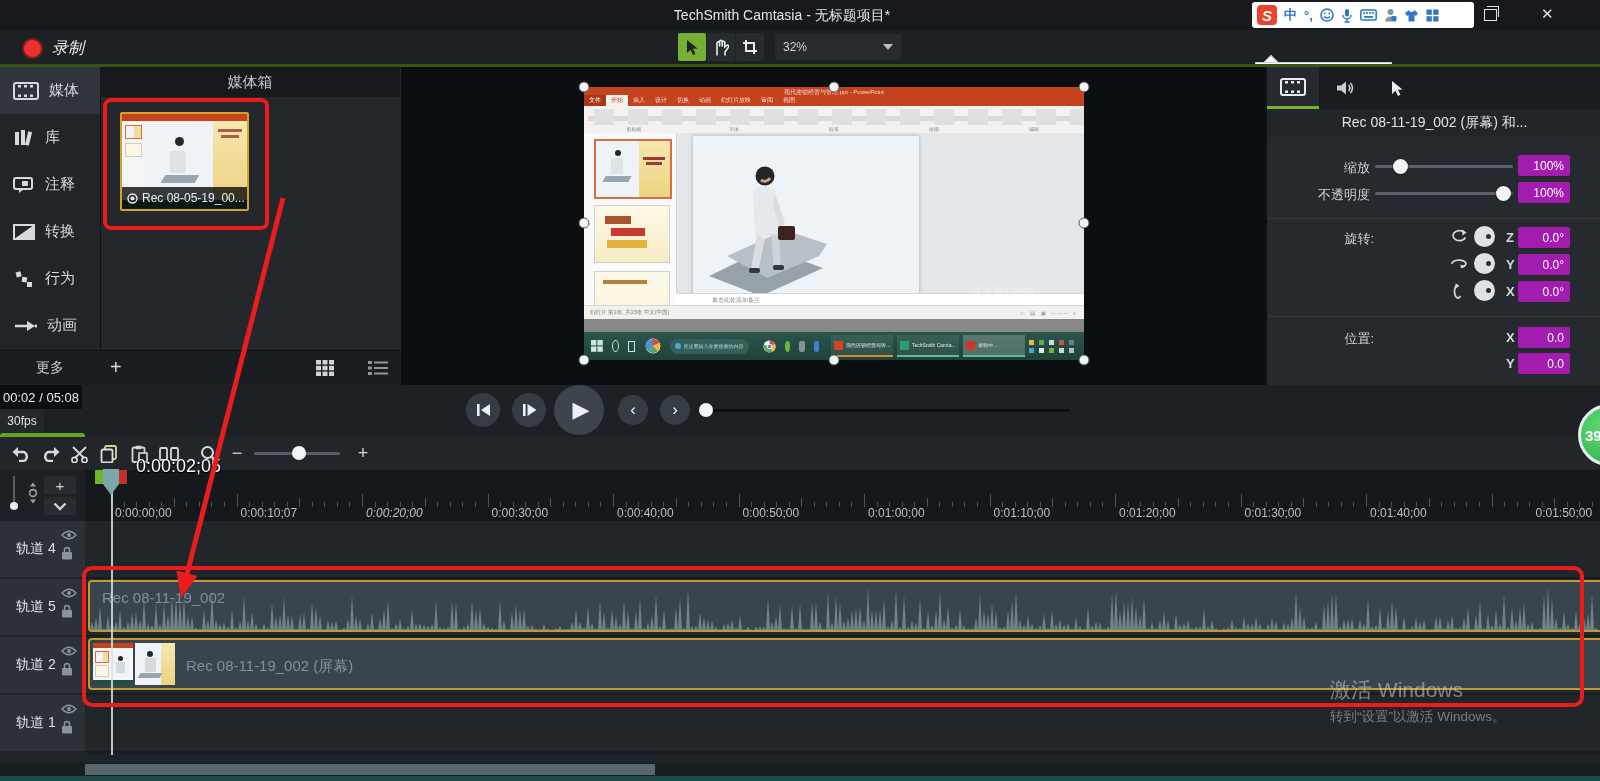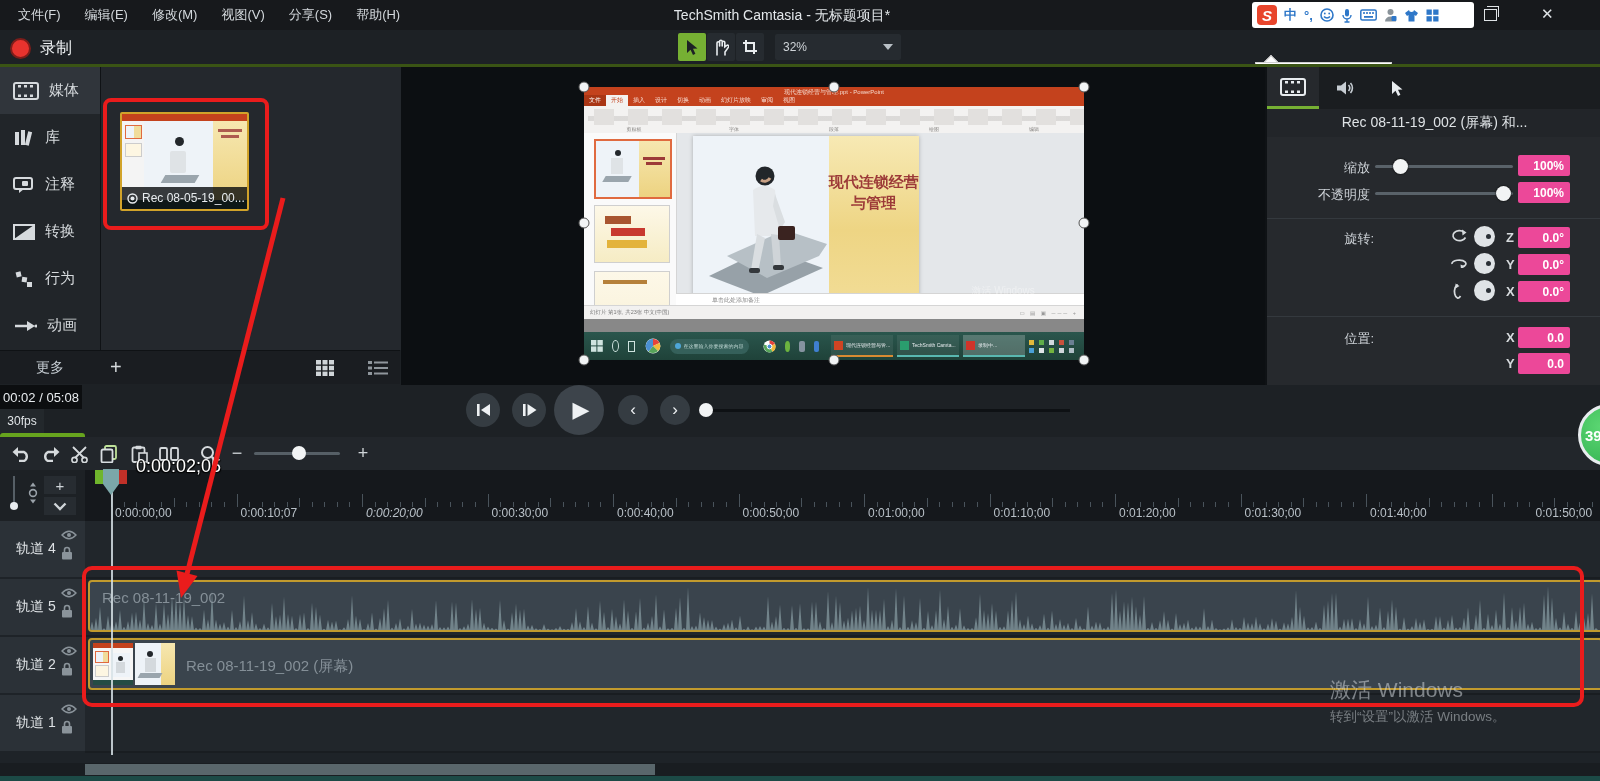--- a/index.html
+++ b/index.html
@@ -76,21 +76,21 @@
   .pv-watermark .s{font-size:6.5px;color:rgba(255,255,255,.35);}
   
   #right-panel{left:1265px;top:67px;width:335px;height:318px;background:#26292d;border-left:2px solid #0f1215;}
   #rp-tabs{position:absolute;left:0;top:0;width:100%;height:42px;background:#1a1d20;display:flex;}
   .rp-tab{width:52px;height:42px;display:flex;align-items:center;justify-content:center;}
   .rp-tab.sel{background:#26292d;border-bottom:3px solid #76b033;box-sizing:border-box;}
   #rp-title{position:absolute;left:0;top:42px;width:100%;height:28px;background:#222529;display:flex;align-items:center;justify-content:center;font-size:14px;color:#dfe3e6;}
   .rp-label{position:absolute;width:72px;text-align:right;font-size:13px;color:#ced3d8;}
   .slider-track{position:absolute;width:138px;height:3px;background:#596269;border-radius:2px;}
   .slider-knob{position:absolute;width:15px;height:15px;border-radius:50%;background:#f2f4f5;box-shadow:0 0 2px #000;}
-  .valbox{position:absolute;width:52px;height:21px;background:#ec4899;border-radius:2px;color:#fff;font-size:12px;font-weight:bold;display:flex;align-items:center;justify-content:flex-end;padding-right:6px;box-sizing:border-box;}
+  .valbox{position:absolute;width:52px;height:21px;background:#a21caf;border-radius:2px;color:#fff;font-size:12px;font-weight:normal;display:flex;align-items:center;justify-content:flex-end;padding-right:6px;box-sizing:border-box;}
   .rp-div{position:absolute;left:0;width:100%;height:1px;background:#34393e;}
   .dial{position:absolute;width:21px;height:21px;border-radius:50%;background:#dfe3e6;}
   .dial:after{content:"";position:absolute;right:4px;top:8px;width:5px;height:5px;border-radius:50%;background:#2b3036;}
   .axis{position:absolute;font-size:13px;font-weight:bold;color:#d6dadd;}
   
   #playback{left:0;top:385px;width:1600px;height:52px;background:#1d2125;border-bottom:2px solid #101316;}
   .pb-circle{border-radius:50%;background:#353c42;display:flex;align-items:center;justify-content:center;color:#eef1f3;position:absolute;}
   #pb-time{left:1105px;top:404px;width:82px;height:24px;background:#0c0e10;color:#e8ecef;font-size:13px;display:flex;align-items:center;justify-content:center;}
   #pb-fps{left:1189px;top:404px;width:44px;height:24px;background:#23282c;color:#dfe3e6;font-size:12px;display:flex;align-items:center;justify-content:center;}
   #props-btn{left:1467px;top:396px;width:85px;height:29px;background:#67a41e;border-radius:3px;display:flex;align-items:center;justify-content:center;gap:7px;color:#fff;font-size:14px;}
@@ -124,28 +124,20 @@
   #os-watermark{position:absolute;left:1330px;top:676px;color:rgba(205,212,216,.55);z-index:41;}
   #os-watermark .l1{font-size:21px;}
   #os-watermark .l2{font-size:13.5px;margin-top:4px;color:rgba(205,212,216,.5);}
 </style>
 </head>
 <body>
 
 <div id="app">
 
   <div class="abs" id="titlebar">
-    <div class="abs" id="menus">
-        <span class="menu-item">文件(F)</span>
-        <span class="menu-item">编辑(E)</span>
-        <span class="menu-item">修改(M)</span>
-        <span class="menu-item">视图(V)</span>
-        <span class="menu-item">分享(S)</span>
-        <span class="menu-item">帮助(H)</span>
-      </div>
     <div class="abs" id="app-title">TechSmith Camtasia - 无标题项目*</div>
     <div class="abs" id="ime-bar">
       <div id="ime-logo">S</div>
       <span class="ime-ic">中</span>
       <span class="ime-ic">°,</span>
       <span id="ime-icons" style="display:flex;gap:7px;align-items:center;">
           <span class="ime-ic">
             <svg width="14" height="14" viewBox="0 0 14 14" fill="none">
               <circle cx="7" cy="7" r="6" stroke="#2e77c8" stroke-width="1.6"></circle>
               <circle cx="4.8" cy="5.5" r="0.9" fill="#2e77c8"></circle>
@@ -195,21 +187,21 @@
           </span>
         </span>
     </div>
     <div class="abs" style="left:1484px;top:9px;">
         <div id="restore-glyph"></div>
       </div>
     <div class="abs winbtn" style="left:1541px;top:5px;">✕</div>
   </div>
 
   <div class="abs" id="toolbar-row">
-    <div class="abs row" style="left:10px;top:8px;">
+    <div class="abs row" style="left:22px;top:8px;font-style:italic;">
       <div id="record-dot"></div>
       <span id="record-label">录制</span>
     </div>
     <div class="abs row" style="left:678px;top:3px;gap:1px;">
       <div class="tool-btn sel">
           <span>
             <svg width="14" height="17" viewBox="0 0 14 17" fill="none">
               <path d="M2 1 L2 14 L5.5 10.8 L8 16 L10.4 14.8 L8 9.8 L12.5 9.5 Z" fill="#1d2125"></path>
             </svg>
           </span>
@@ -311,20 +303,21 @@
             <path d="M14 1 L22 6 L14 11 Z" fill="#d6dadd"></path>
             <circle cx="23" cy="6" r="1.6" fill="#d6dadd"></circle>
           </svg>
         </span>
         <span>动画</span>
       </div>
     </div>
   <div class="abs" id="more-bar">更多</div>
 
   <div class="abs" id="media-bin"></div>
+  <div class="abs" id="bin-header">媒体箱</div>
   <div class="abs" id="media-item">
     <div style="position:absolute;inset:0;background:#fff;">
       <div style="position:absolute;left:0;top:0;width:100%;height:7px;background:#c4421d;"></div>
       <div style="position:absolute;left:0;top:7px;bottom:9px;width:22px;background:#f4f4f4;border-right:1px solid #ddd;">
         <div style="position:absolute;left:3px;top:4px;width:15px;height:12px;background:linear-gradient(90deg,#eef3f8 55%,#f0dc9a 55%);border:1px solid #e06a3f;"></div>
         <div style="position:absolute;left:3px;top:22px;width:15px;height:12px;background:#fdf6e2;border:1px solid #ccc;"></div>
       </div>
       <div style="position:absolute;left:22px;top:7px;bottom:9px;right:34px;background:#eef3f8;">
         <div style="position:absolute;left:45%;top:20%;width:9px;height:9px;border-radius:50%;background:#23272b;"></div>
         <div style="position:absolute;left:38%;top:38%;width:16px;height:22px;background:#dfe3e6;border-radius:2px;"></div>
@@ -429,26 +422,20 @@
    <path d="M56,90 L50,126 L57,128 L64,94 Z" fill="#dadee1"></path>
    <path d="M70,90 L73,124 L80,123 L78,91 Z" fill="#cfd4d8"></path>
    <rect x="48" y="124" width="11" height="5" rx="2" fill="#34383c"></rect>
    <rect x="72" y="121" width="11" height="5" rx="2" fill="#34383c"></rect>
    <path d="M74,50 L84,78 L79,86 L72,62 Z" fill="#dadee1"></path>
    <rect x="77" y="82" width="17" height="14" rx="2" fill="#3a2320"></rect>
    <circle cx="64" cy="32" r="9.5" fill="#22262a"></circle>
    <path d="M60,36 a6 6 0 0 0 9,-2" stroke="#c9a185" stroke-width="3" fill="none"></path>
  </svg>
             </span>
-          <div class="slide-yellow">
-            <div class="slide-title">
-              <div>现代连锁经营</div>
-              <div>与管理</div>
-            </div>
-          </div>
         </div>
         <div class="ppt-notes">单击此处添加备注</div>
         <div class="ppt-status">
           <span>幻灯片 第1张, 共23张    中文(中国)</span>
           <span style="letter-spacing:2px;color:#999;">▭ ▤ ▣ ─── +</span>
         </div>
       </div>
       <div class="pv-watermark">
         <div>激活 Windows</div>
         <div class="s">转到“设置”以激活 Windows。</div>

